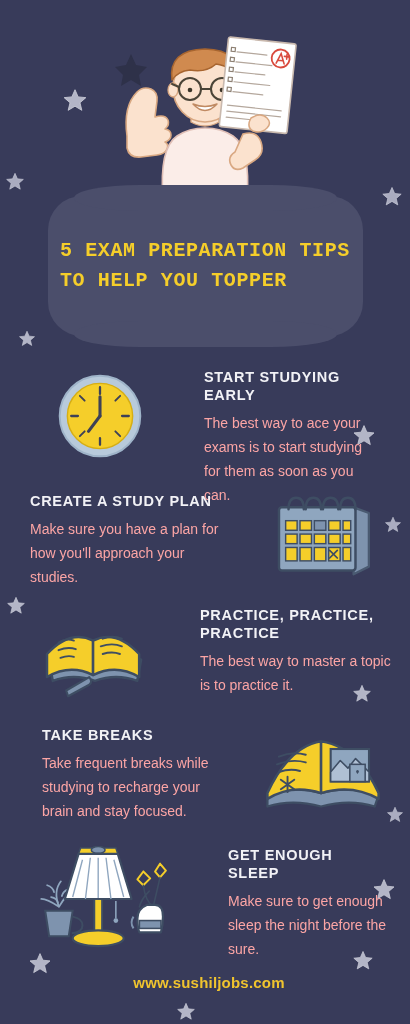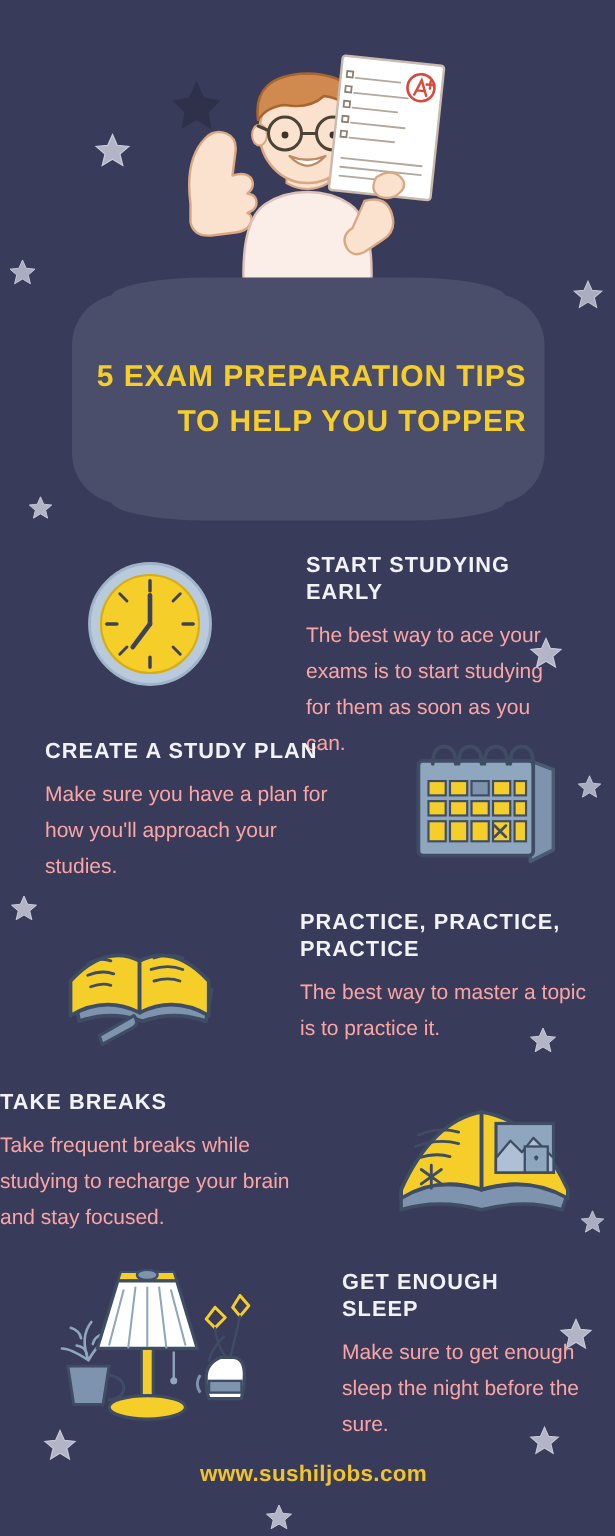--- a/index.html
+++ b/index.html
@@ -42,23 +42,24 @@
   .title-card::after{
     left:26px; right:26px; bottom:-11px; height:26px; border-radius:50%/100%;
   }
   .title-text {
     position:relative; z-index:2;
     color:#F5CE2A;
     font-size:20px;
     font-weight:bold;
     line-height:1.5;
     letter-spacing:.6px;
-    text-align:right;
+    text-align:left;
     text-transform:uppercase;
     padding:0 12px;
+    font-family:Liberation Mono, monospace;
   }
 
   
   .tip { position:absolute; display:flex; align-items:flex-start; width:410px;gap:40px; }
   .tip .art { flex:0 0 auto; display:flex; align-items:center; justify-content:center; }
   .tip .copy { flex:1 1 auto; }
   .tip-head {
     color:#F2F2F6;
     font-size:14.5px;
     font-weight:bold;
@@ -79,21 +80,21 @@
 
   .tip-2 { left:0; top:492px; }
   .tip-2 .copy { padding-left:30px; }
   .tip-2 .art { width:120px; margin-right:28px; }
 
   .tip-3 { left:0; top:606px; }
   .tip-3 .art { width:130px; margin-left:30px; }
   .tip-3 .copy { padding-right:10px; }
 
   .tip-4 { left:0; top:726px; }
-  .tip-4 .copy { }
+  .tip-4 .copy { padding-left:42px; }
   .tip-4 .art { width:130px; margin-right:22px; }
 
   .tip-5 { left:0; top:846px; }
   .tip-5 .art { width:160px; margin-left:28px; }
   .tip-5 .copy { padding-right:24px; }
 
   
   .footer {
     position:absolute; left:4px; bottom:32px; width:410px;
     text-align:center;

